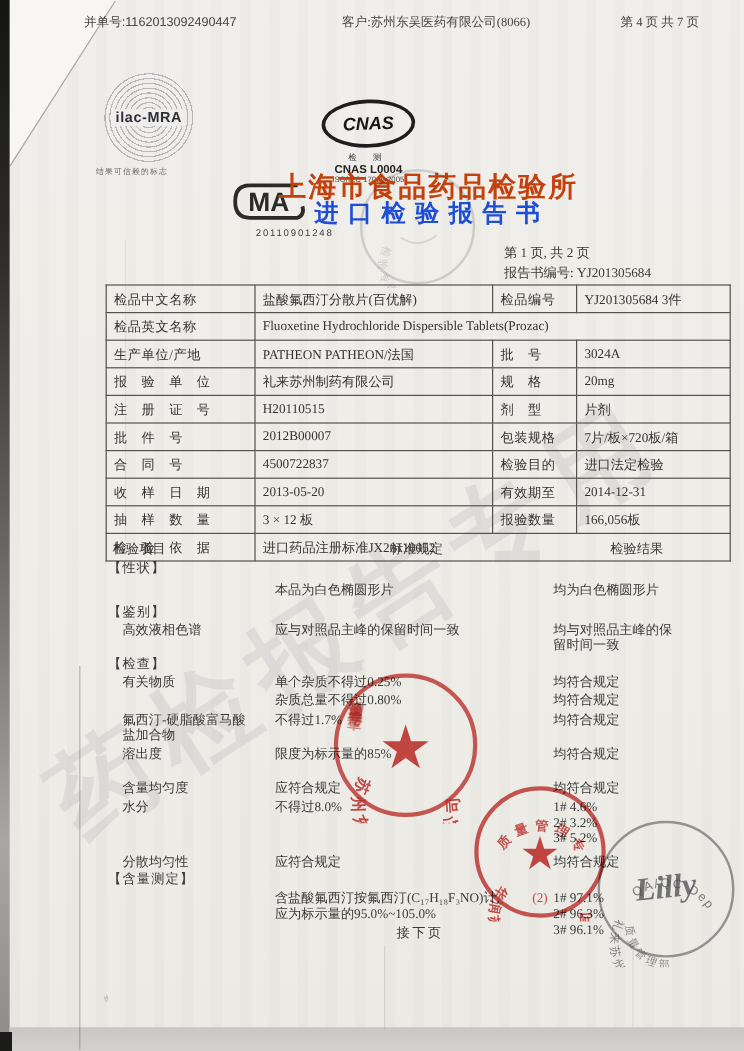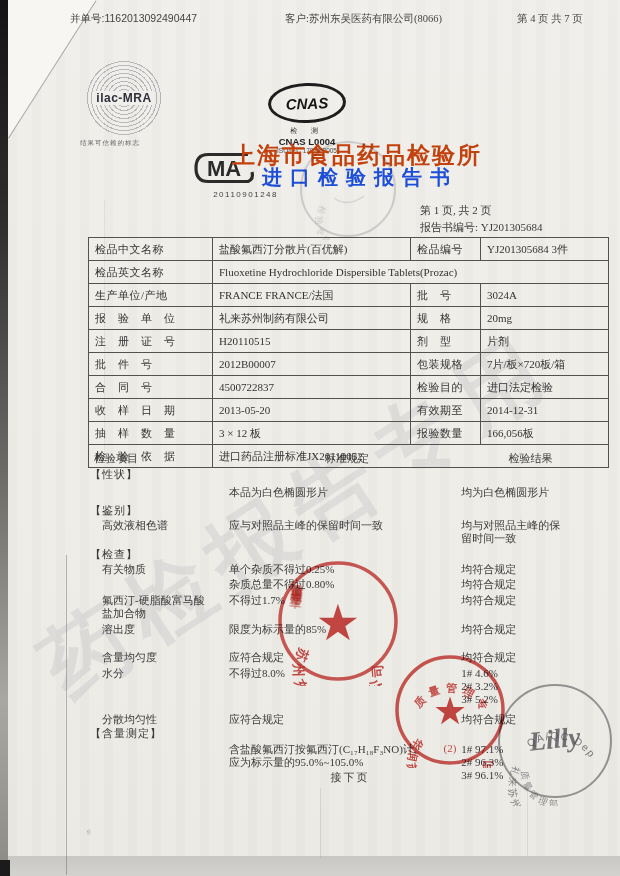--- a/index.html
+++ b/index.html
@@ -185,21 +185,21 @@
       <td>盐酸氟西汀分散片(百优解)</td>
       <td class="lab">检品编号</td>
       <td>YJ201305684 3件</td>
     </tr>
     <tr>
       <td class="lab">检品英文名称</td>
       <td colspan="3">Fluoxetine Hydrochloride Dispersible Tablets(Prozac)</td>
     </tr>
     <tr>
       <td class="lab">生产单位/产地</td>
-      <td>FRANCE FRANCE/法国</td>
+      <td>PATHEON PATHEON/法国</td>
       <td class="lab">批　号</td>
       <td>3024A</td>
     </tr>
     <tr>
       <td class="lab">报　验　单　位</td>
       <td>礼来苏州制药有限公司</td>
       <td class="lab">规　格</td>
       <td>20mg</td>
     </tr>
     <tr>

